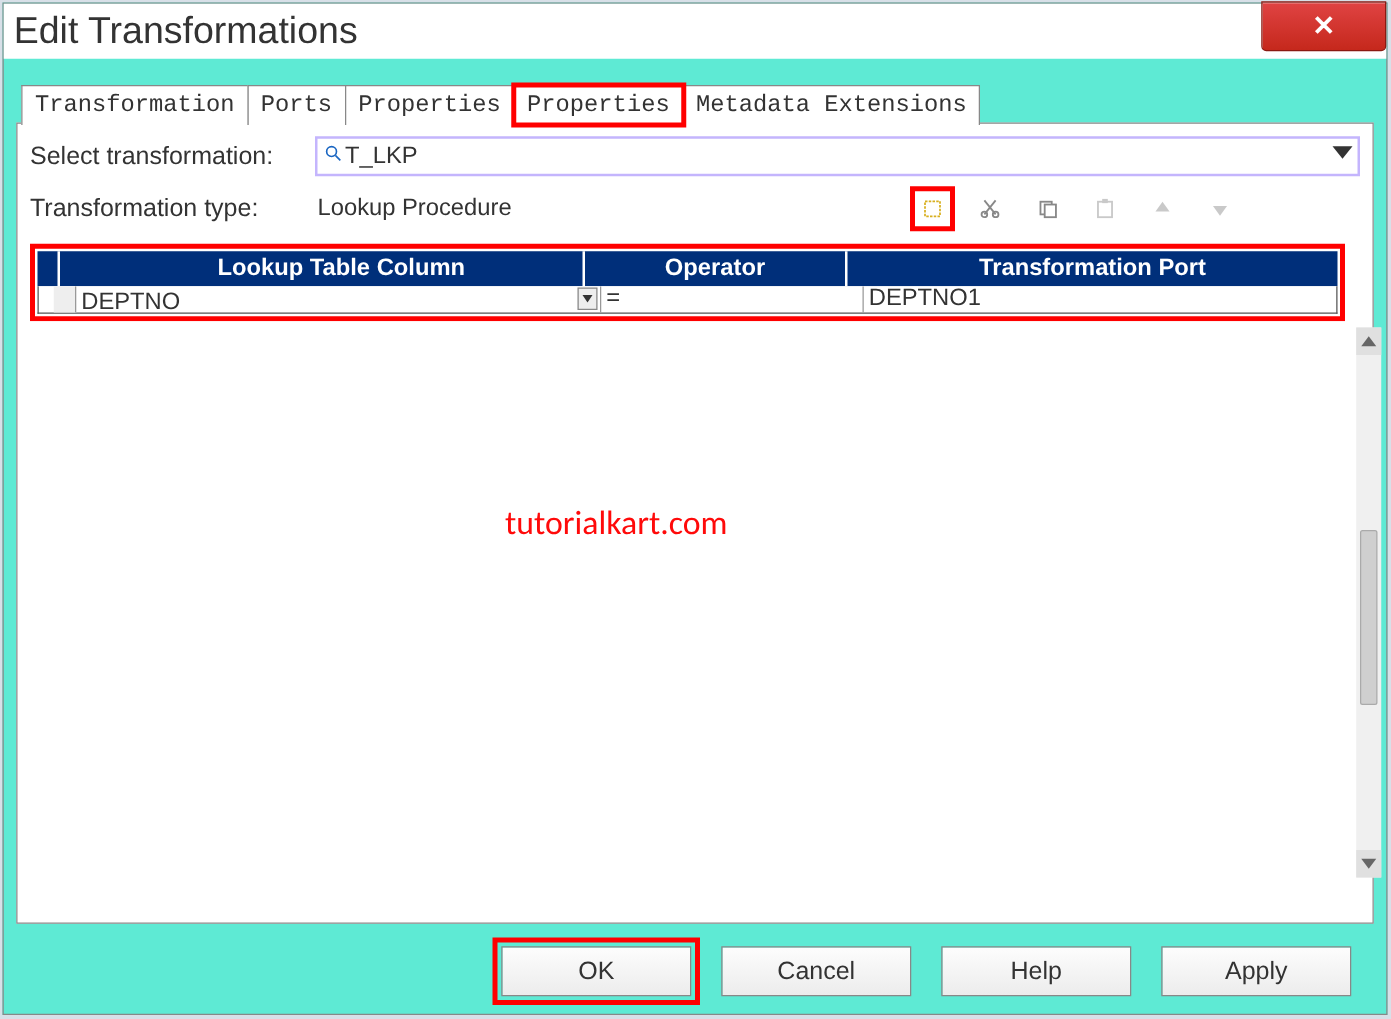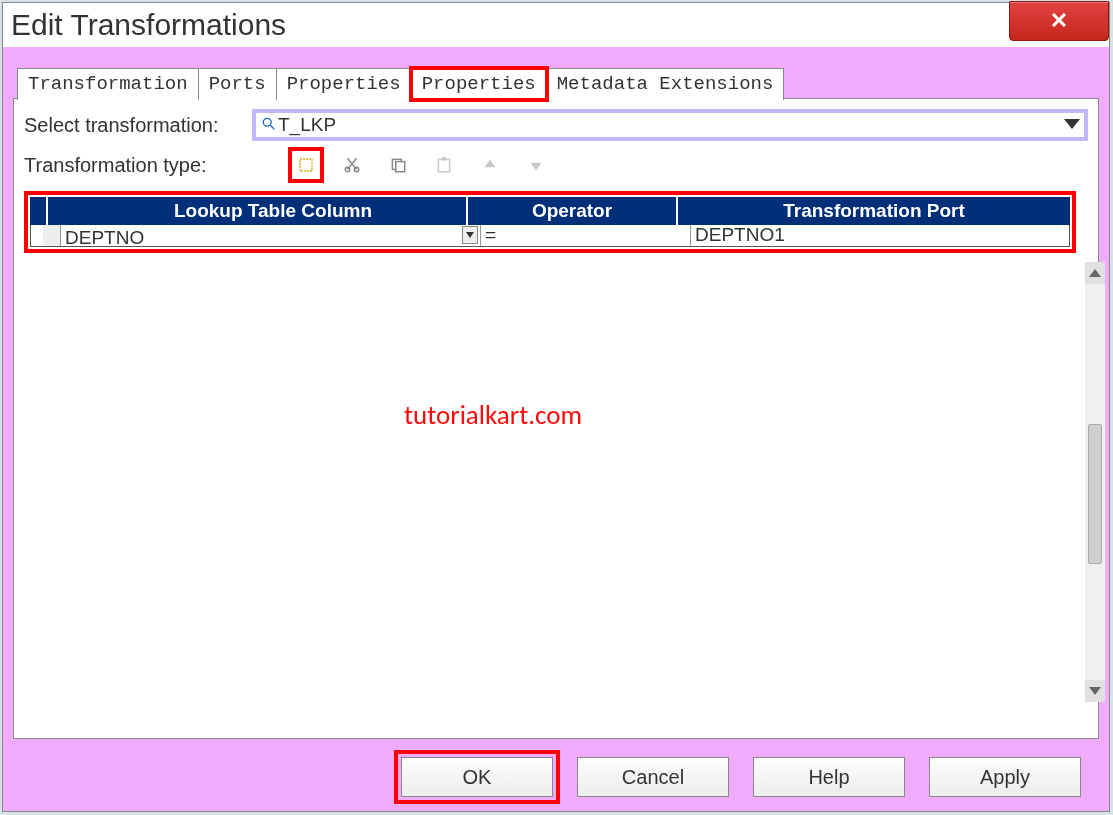--- a/index.html
+++ b/index.html
@@ -13,21 +13,21 @@
       overflow: hidden;
       position: relative;
       color: #333;
     }
     .dialog {
       position: absolute;
       left: 2px;
       top: 2px;
       width: 1108px;
       height: 810px;
-      background: #f0abfc;
+      background: #5eead4;
       border: 1px solid #888;
     }
     .titlebar {
       height: 44px;
       background: #fff;
       display: flex;
       align-items: center;
       padding-left: 8px;
       position: relative;
     }
@@ -91,21 +91,21 @@
       display: flex;
       align-items: center;
       margin-bottom: 10px;
     }
     .label {
       font-size: 20px;
       width: 228px;
     }
     .select-box {
       flex: 1;
-      border: 4px solid #c4b5fd;
+      border: 2px solid #c4b5fd;
       height: 32px;
       display: flex;
       align-items: center;
       padding: 0 6px;
       font-size: 19px;
       position: relative;
     }
     .select-arrow {
       position: absolute;
       right: 4px;
@@ -241,20 +241,21 @@
                 <line x1="9.5" y1="9.5" x2="14" y2="14" stroke="#1a66c2" stroke-width="1.5"></line>
               </svg>
           </span>
           <span>T_LKP</span>
           <span class="select-arrow"></span>
         </div>
       </div>
 
       <div class="row">
         <span class="label">Transformation type:</span>
+        <span class="read-field" style="max-width:440px;">Lookup Procedure</span>
 
         <div class="toolbar">
           <span class="tb-icon new-icon-outline">
             <svg viewBox="0 0 16 16">
                 <rect x="2" y="2" width="12" height="12" fill="none" stroke="#d8b020" stroke-dasharray="2,1" stroke-width="1.4"></rect>
               </svg>
           </span>
           <span class="tb-icon">
             <svg viewBox="0 0 16 16">
                 <circle cx="4" cy="12" r="2" fill="none" stroke="#888" stroke-width="1.3"></circle>

